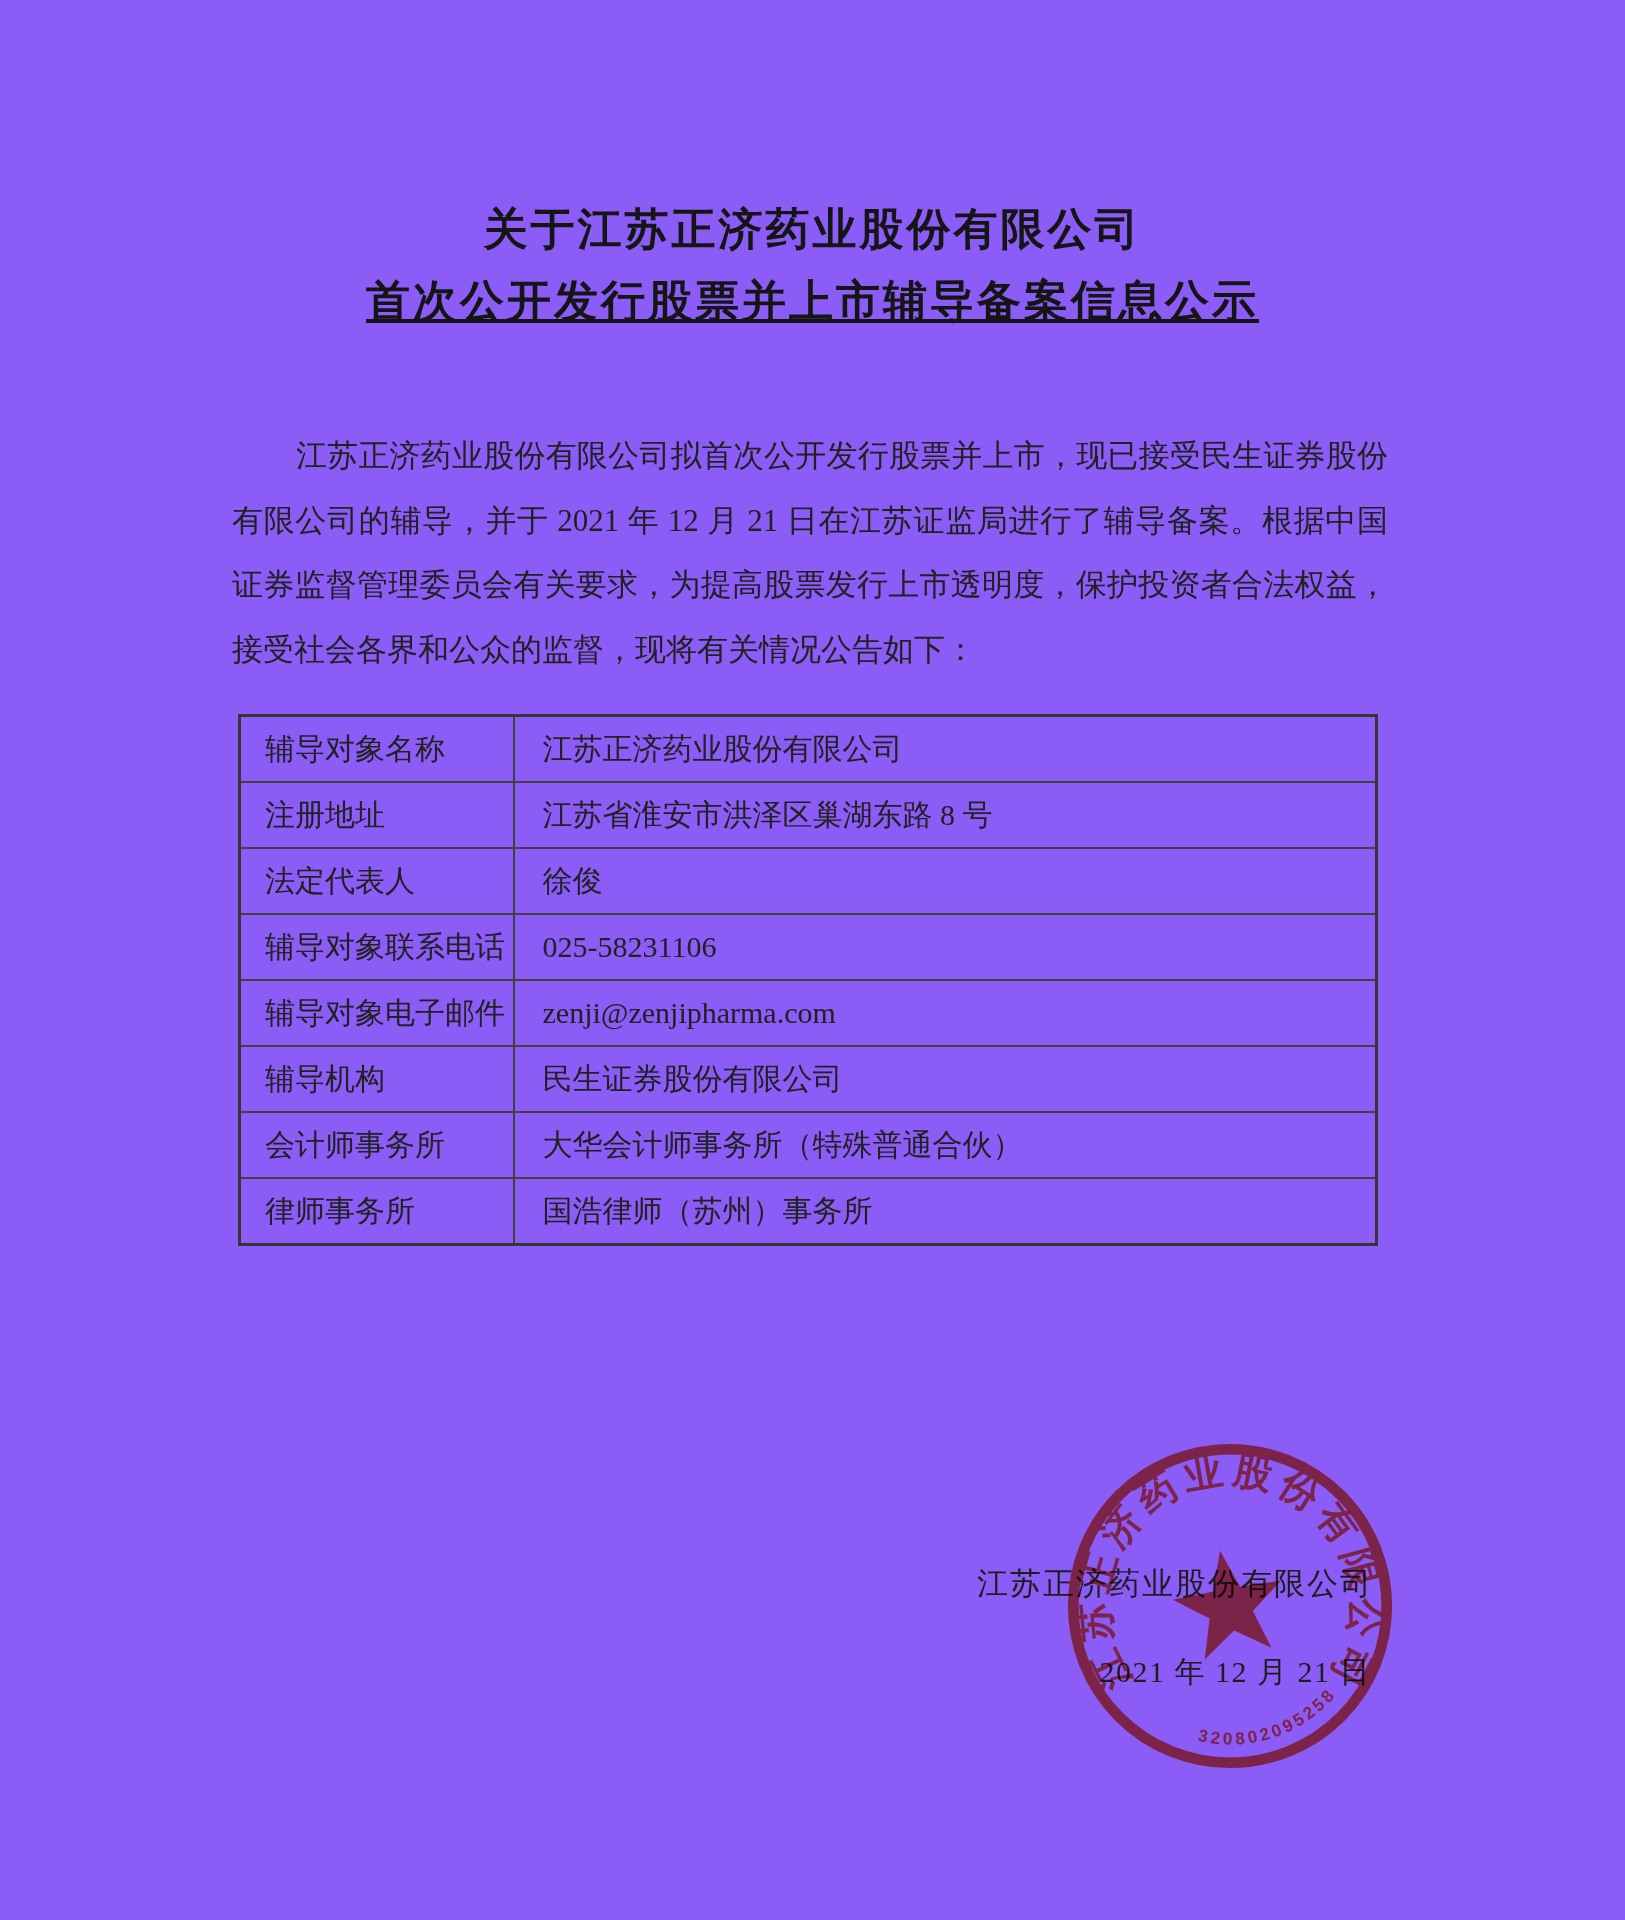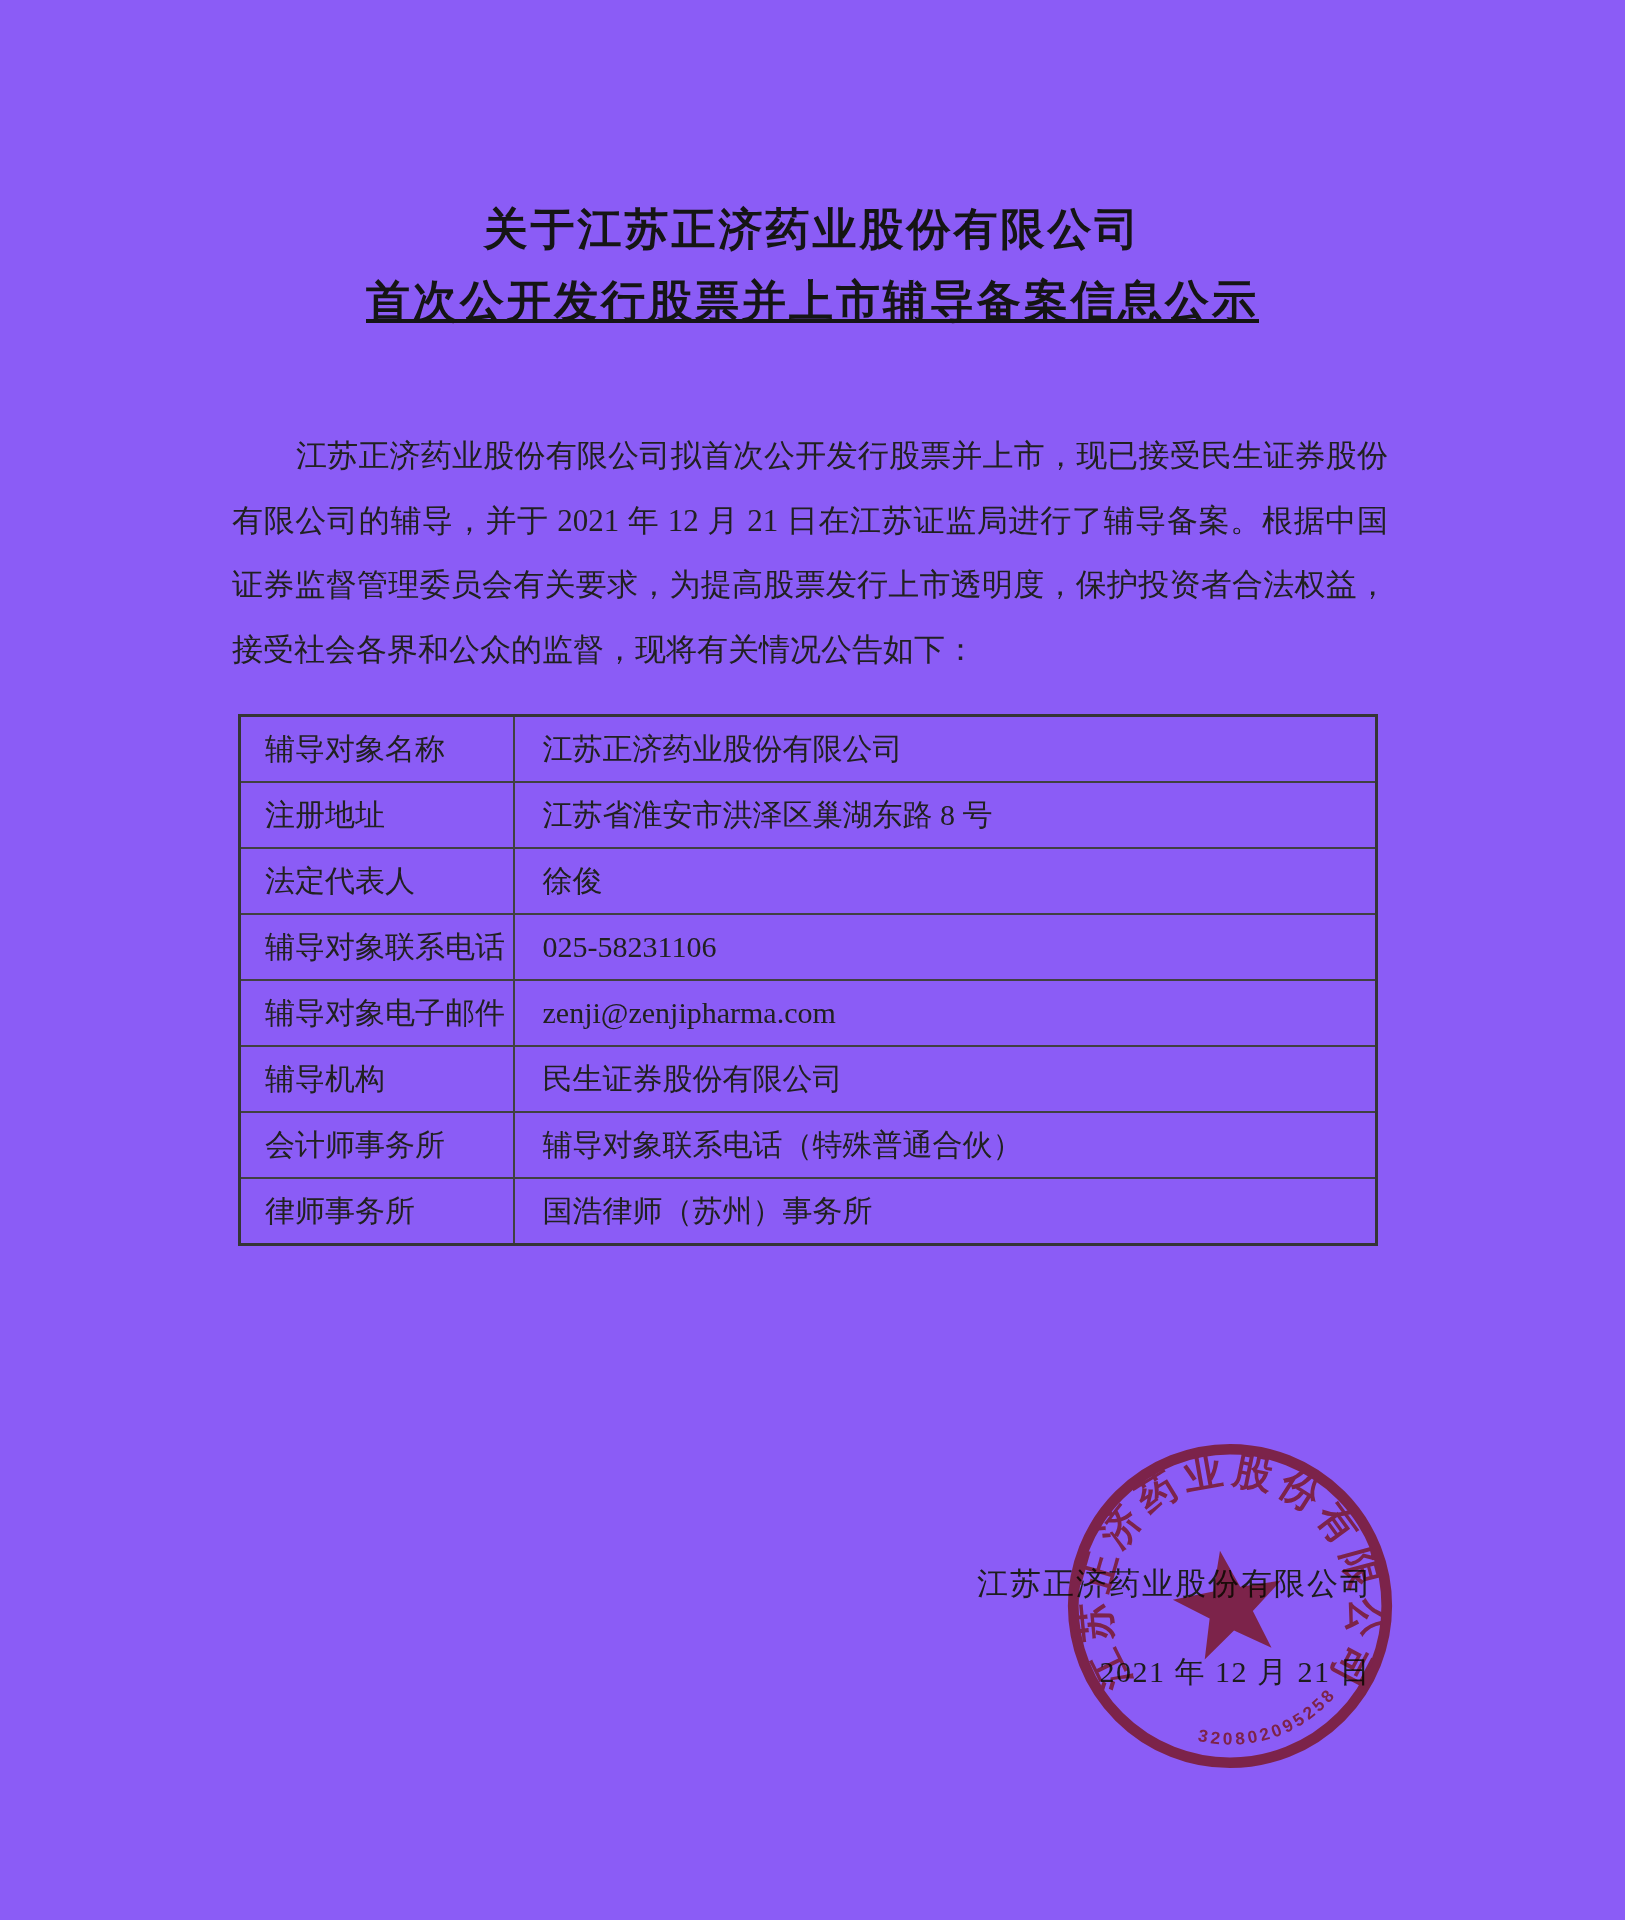--- a/index.html
+++ b/index.html
@@ -91,21 +91,21 @@
       <tr>
         <td class="lbl">辅导对象电子邮件</td>
         <td class="val">zenji@zenjipharma.com</td>
       </tr>
       <tr>
         <td class="lbl">辅导机构</td>
         <td class="val">民生证券股份有限公司</td>
       </tr>
       <tr>
         <td class="lbl">会计师事务所</td>
-        <td class="val">辅导对象联系电话（特殊普通合伙）</td>
+        <td class="val">大华会计师事务所（特殊普通合伙）</td>
       </tr>
       <tr>
         <td class="lbl">律师事务所</td>
         <td class="val">国浩律师（苏州）事务所</td>
       </tr>
     </tbody>
   </table>
 
   <div class="sig-company">江苏正济药业股份有限公司</div>
   <div class="sig-date">2021 年 12 月 21 日</div>

